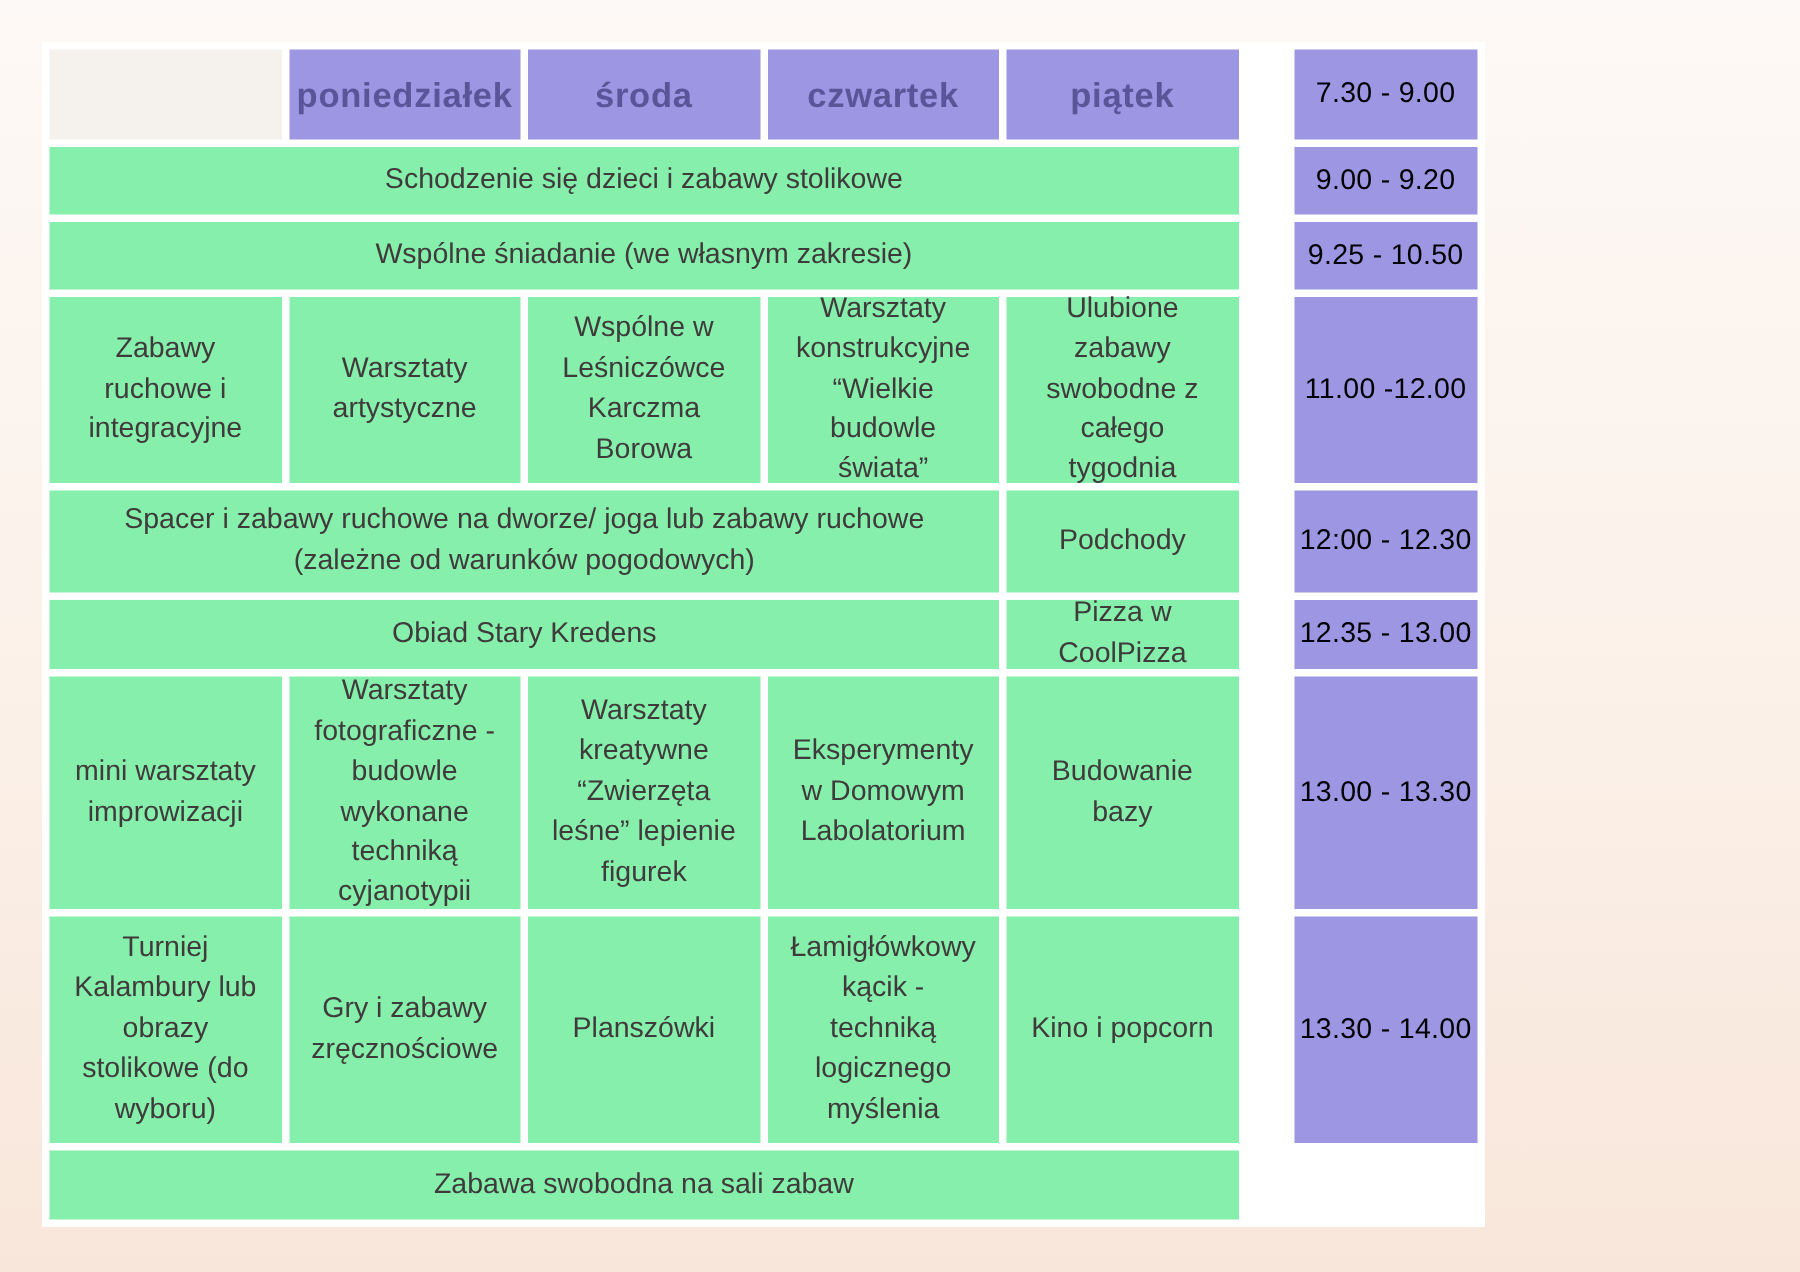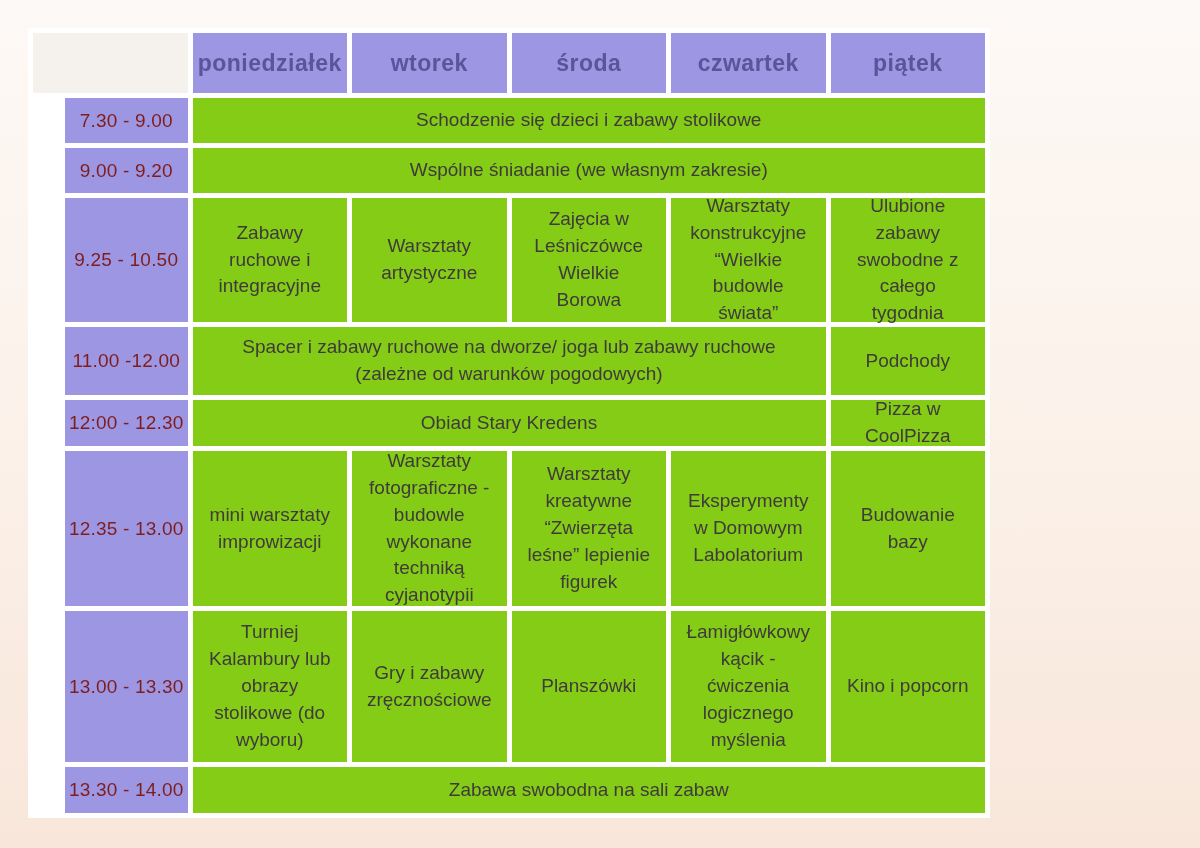--- a/index.html
+++ b/index.html
@@ -40,60 +40,59 @@
   .day {
     background: #9c96e3;
     color: #5a5499;
     font-weight: bold;
     font-size: 23px;
     letter-spacing: 0.5px;
   }
 
   .time {
     background: #9c96e3;
-    color: #7f1d1d;
+    color: #000000;
     font-size: 19px;
     letter-spacing: 0.2px;
     margin-left: 32px;
   }
 
   .act {
-    background: #84cc16;
+    background: #86efac;
     color: #3f3b3b;
     font-size: 19px;
     line-height: 1.42;
     padding: 6px 12px;
   }
 
   .sp4 { grid-column: span 4; }
   .sp5 { grid-column: span 5; }
 </style>
 </head>
 <body>
 
 <div class="page">
   <div class="board">
 
     <div class="cell corner"></div>
     <div class="cell day">poniedziałek</div>
-    <div class="cell day">wtorek</div>
     <div class="cell day">środa</div>
     <div class="cell day">czwartek</div>
     <div class="cell day">piątek</div>
 
     <div class="cell time">7.30 - 9.00</div>
     <div class="cell act sp5">Schodzenie się dzieci i zabawy stolikowe</div>
 
     <div class="cell time">9.00 - 9.20</div>
     <div class="cell act sp5">Wspólne śniadanie (we własnym zakresie)</div>
 
     <div class="cell time">9.25 - 10.50</div>
     <div class="cell act">Zabawy ruchowe i integracyjne</div>
     <div class="cell act">Warsztaty artystyczne</div>
-    <div class="cell act">Zajęcia w Leśniczówce Wielkie Borowa</div>
+    <div class="cell act">Wspólne w Leśniczówce Karczma Borowa</div>
     <div class="cell act">Warsztaty konstrukcyjne “Wielkie budowle świata”</div>
     <div class="cell act">Ulubione zabawy swobodne z całego tygodnia</div>
 
     <div class="cell time">11.00 -12.00</div>
     <div class="cell act sp4">Spacer i zabawy ruchowe na dworze/ joga lub zabawy ruchowe (zależne od warunków pogodowych)</div>
     <div class="cell act">Podchody</div>
 
     <div class="cell time">12:00 - 12.30</div>
     <div class="cell act sp4">Obiad Stary Kredens</div>
     <div class="cell act">Pizza w CoolPizza</div>
@@ -102,20 +101,20 @@
     <div class="cell act">mini warsztaty improwizacji</div>
     <div class="cell act">Warsztaty fotograficzne - budowle wykonane techniką cyjanotypii</div>
     <div class="cell act">Warsztaty kreatywne “Zwierzęta leśne” lepienie figurek</div>
     <div class="cell act">Eksperymenty w Domowym Labolatorium</div>
     <div class="cell act">Budowanie bazy</div>
 
     <div class="cell time">13.00 - 13.30</div>
     <div class="cell act">Turniej Kalambury lub obrazy stolikowe (do wyboru)</div>
     <div class="cell act">Gry i zabawy zręcznościowe</div>
     <div class="cell act">Planszówki</div>
-    <div class="cell act">Łamigłówkowy kącik - ćwiczenia logicznego myślenia</div>
+    <div class="cell act">Łamigłówkowy kącik - techniką logicznego myślenia</div>
     <div class="cell act">Kino i popcorn</div>
 
     <div class="cell time">13.30 - 14.00</div>
     <div class="cell act sp5">Zabawa swobodna na sali zabaw</div>
 
   </div>
 </div>
 
 </body></html>

